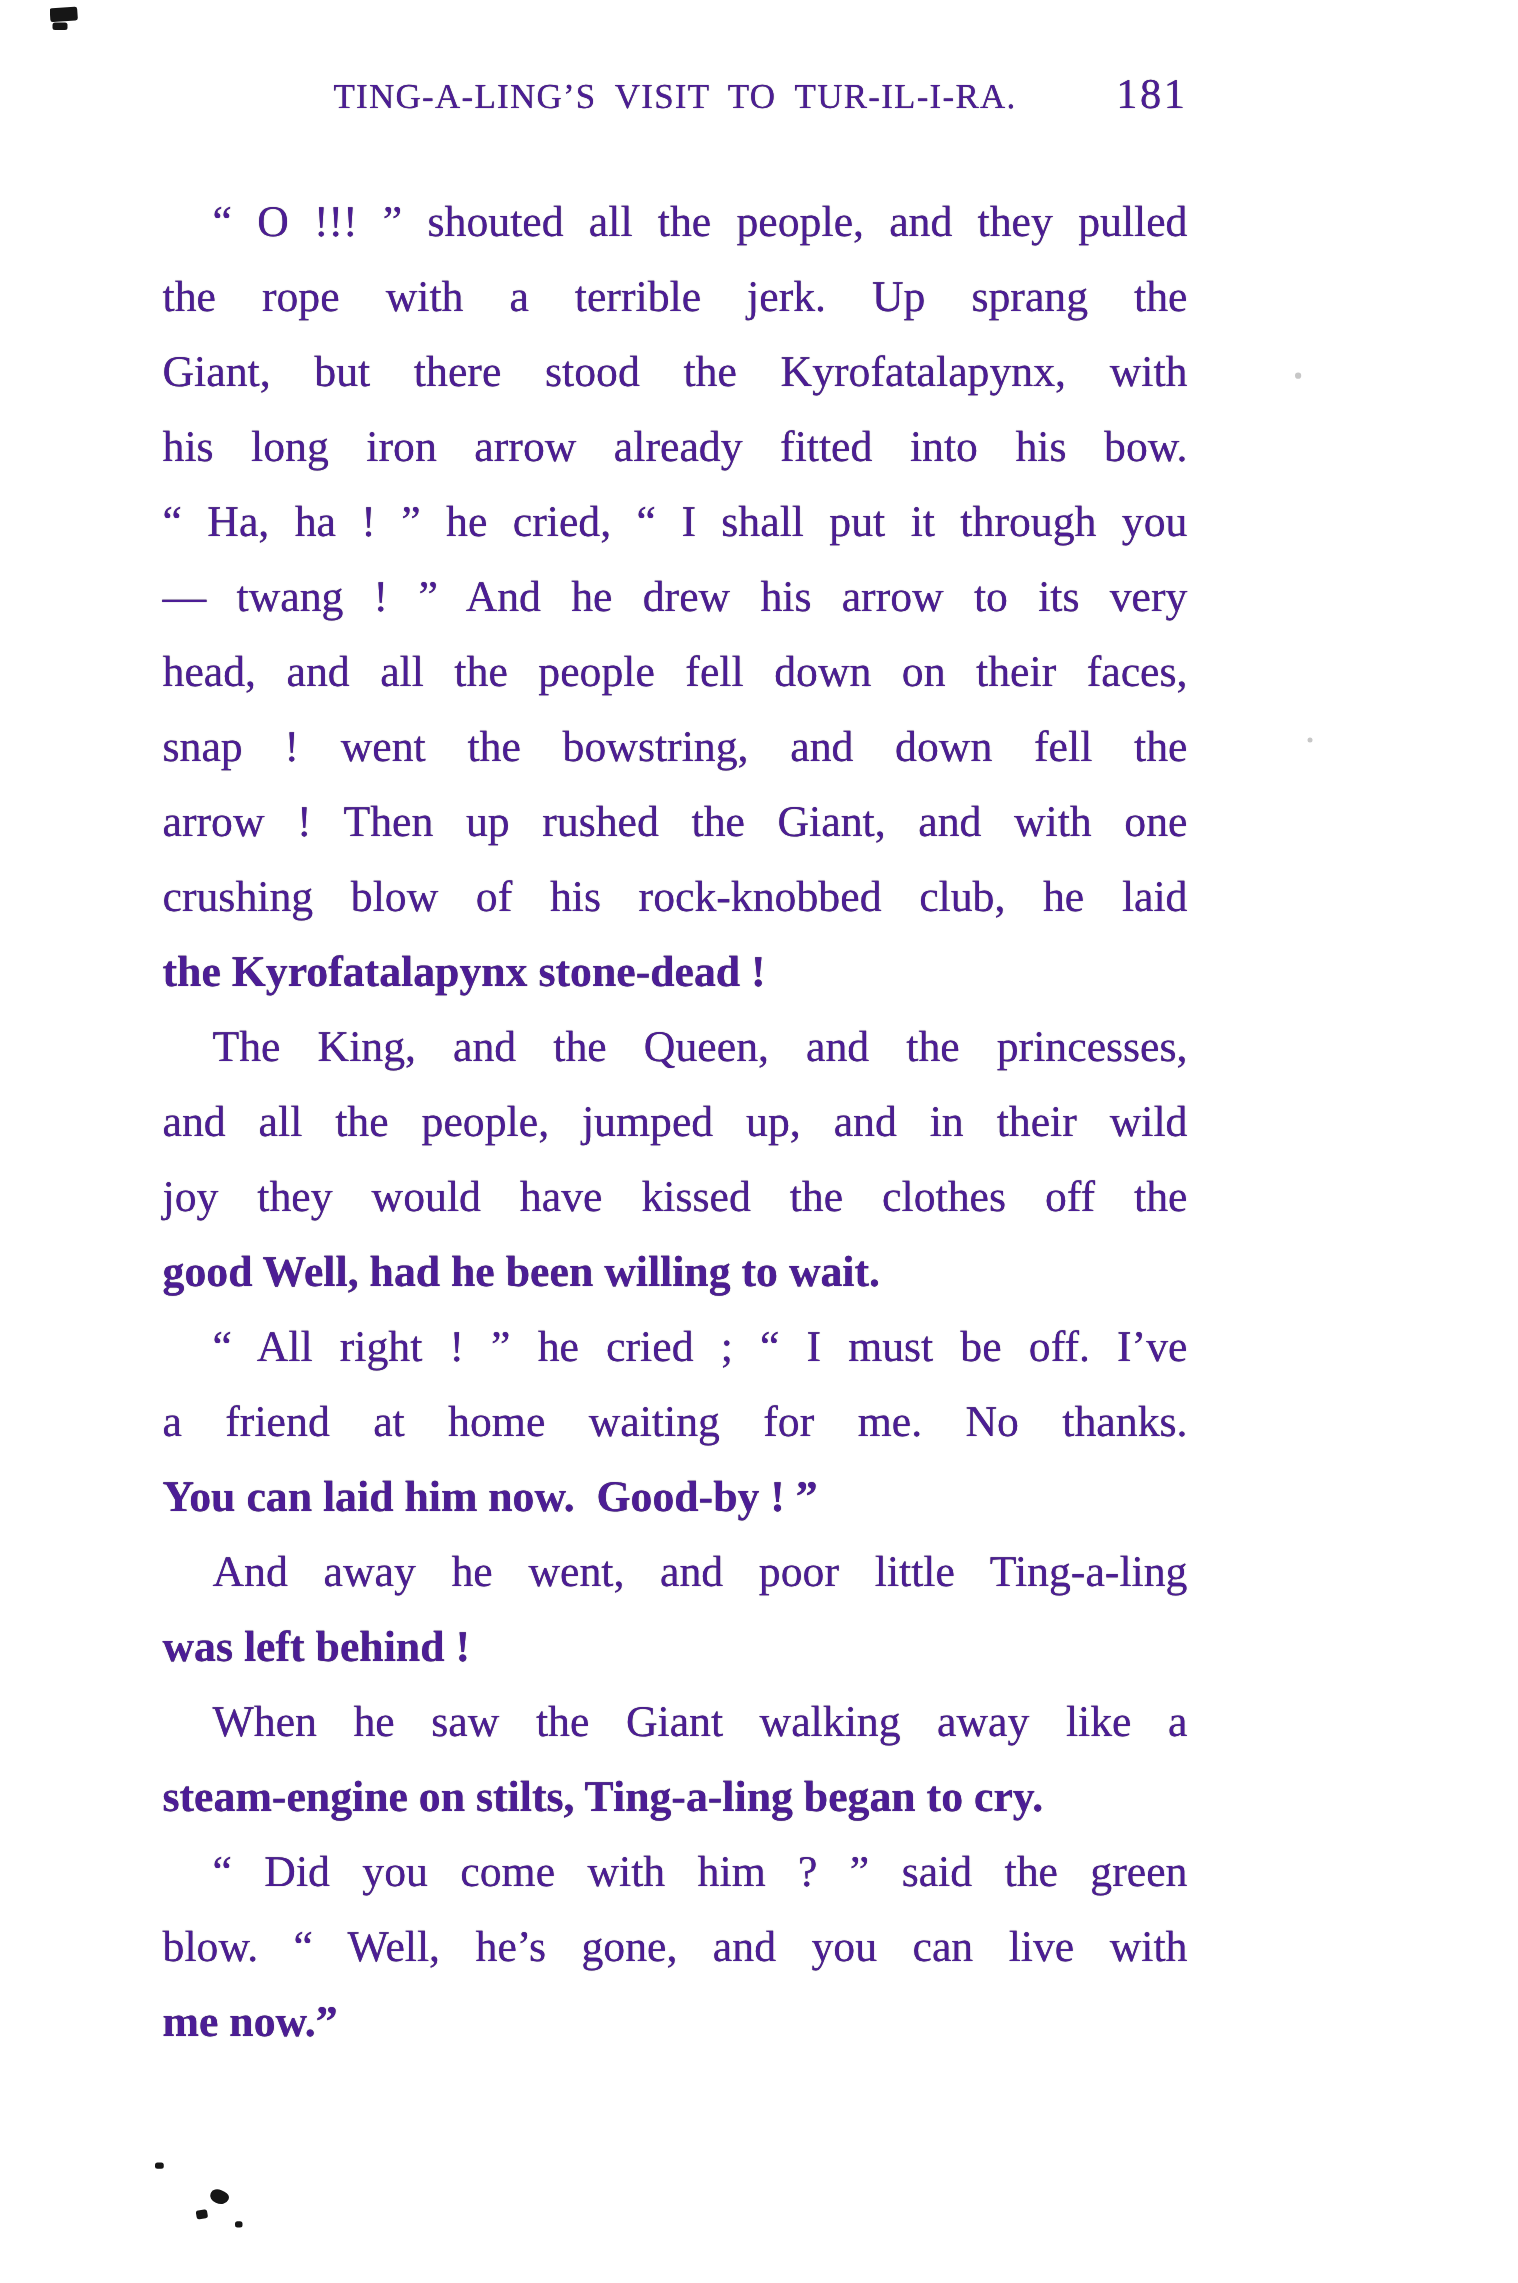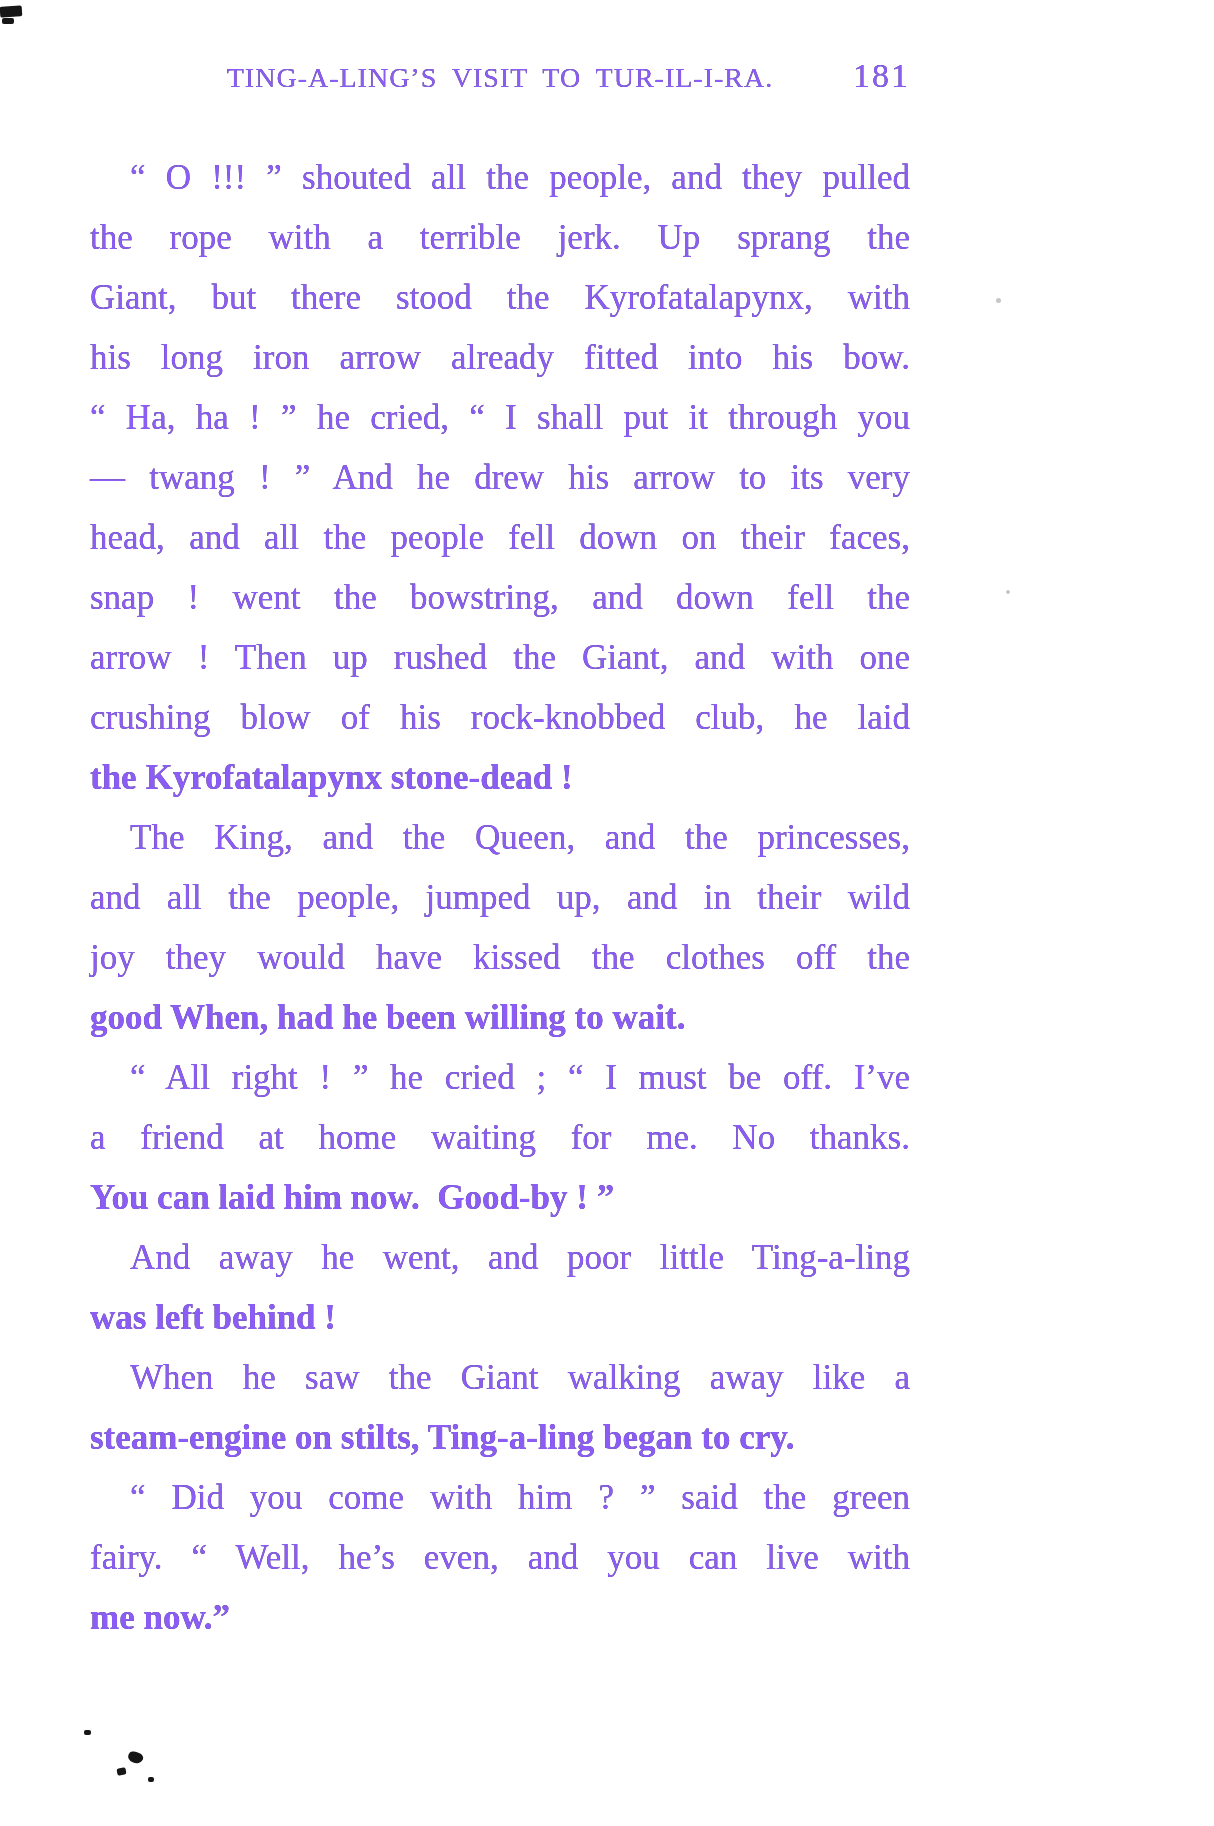--- a/index.html
+++ b/index.html
@@ -5,24 +5,25 @@
   html, body {
     margin: 0;
     padding: 0;
     background: #ffffff;
   }
   .page {
     position: relative;
     width: 1094px;
     height: 1826px;
     background: #ffffff;
-    color: #8b5cf6;
+    color: #4c1d95;
     font-family: "Liberation Serif", serif;
     overflow: hidden;
     text-shadow: 0 0 0.6px rgba(17,17,17,0.85);
+    margin-left: 40px;
   }
   .header {
     position: absolute;
     left: 90px;
     top: 62px;
     width: 820px;
     height: 44px;
   }
   .running-head {
     text-align: center;
@@ -87,34 +88,34 @@
     <div class="line">— twang ! ”  And he drew his arrow to its very</div>
     <div class="line">head, and all the people fell down on their faces,</div>
     <div class="line">snap ! went the bowstring, and down fell the</div>
     <div class="line">arrow !  Then up rushed the Giant, and with one</div>
     <div class="line">crushing blow of his rock-knobbed club, he laid</div>
     <div class="line last">the Kyrofatalapynx stone-dead !</div>
 
     <div class="line indent">The King, and the Queen, and the princesses,</div>
     <div class="line">and all the people, jumped up, and in their wild</div>
     <div class="line">joy they would have kissed the clothes off the</div>
-    <div class="line last">good When, had he been willing to wait.</div>
+    <div class="line last">good Well, had he been willing to wait.</div>
 
     <div class="line indent">“ All right ! ” he cried ; “ I must be off.  I’ve</div>
     <div class="line">a friend at home waiting for me.  No thanks.</div>
     <div class="line last">You can laid him now.  Good-by ! ”</div>
 
     <div class="line indent">And away he went, and poor little Ting-a-ling</div>
     <div class="line last">was left behind !</div>
 
     <div class="line indent">When he saw the Giant walking away like a</div>
     <div class="line last">steam-engine on stilts, Ting-a-ling began to cry.</div>
 
     <div class="line indent">“ Did you come with him ? ” said the green</div>
-    <div class="line">fairy.  “ Well, he’s even, and you can live with</div>
+    <div class="line">blow.  “ Well, he’s gone, and you can live with</div>
     <div class="line last">me now.”</div>
   </div>
 
   <div class="speck" style="left:0px;  top:6px;  width:22px; height:11px; transform:rotate(-4deg);"></div>
   <div class="speck" style="left:2px;  top:18px; width:12px; height:6px;"></div>
   <div class="speck" style="left:84px;  top:1730px; width:7px;  height:5px;"></div>
   <div class="speck" style="left:128px; top:1752px; width:15px; height:11px; transform:rotate(24deg); border-radius:50% 40% 60% 50%;"></div>
   <div class="speck" style="left:117px; top:1768px; width:9px;  height:7px; transform:rotate(-10deg);"></div>
   <div class="speck" style="left:148px; top:1777px; width:6px;  height:5px;"></div>
   <div class="speck faint" style="left:996px;  top:298px; width:5px; height:5px;"></div>

